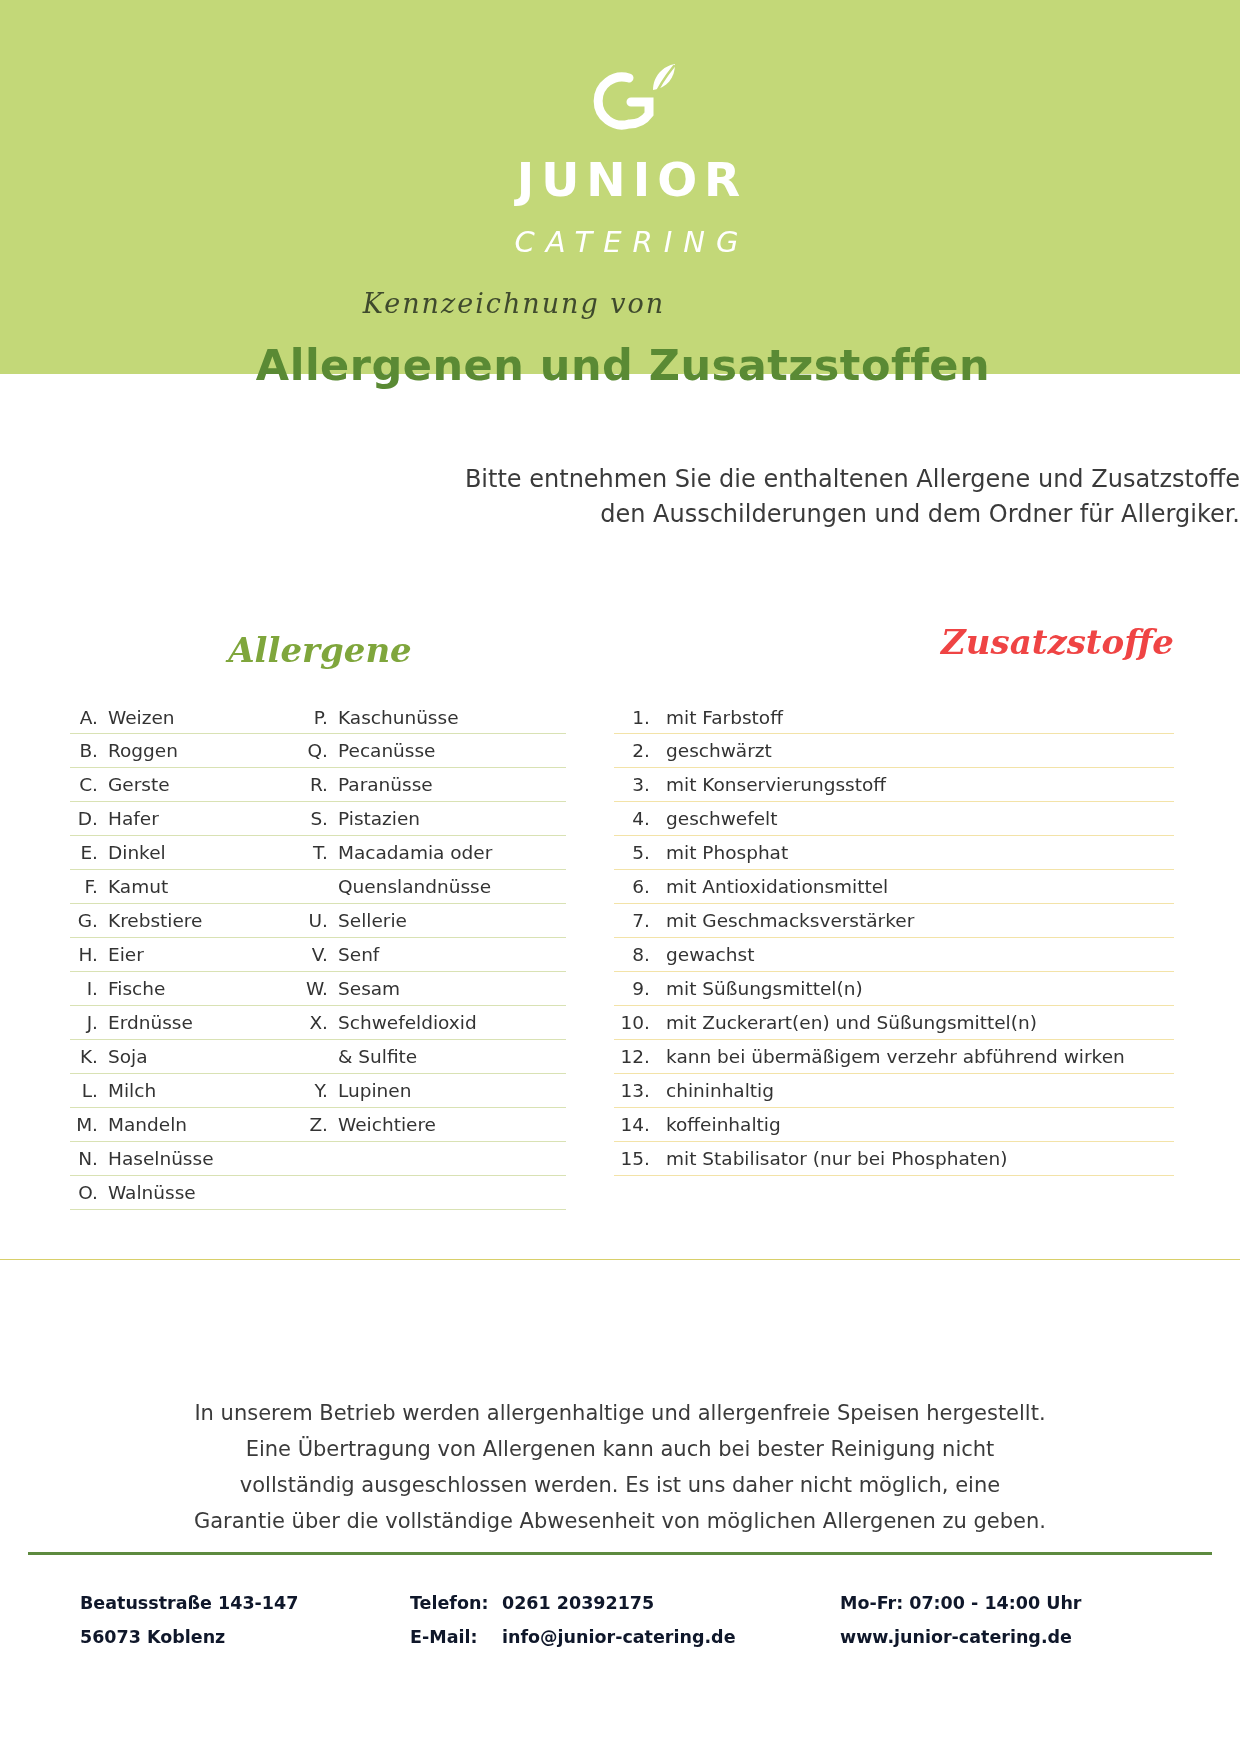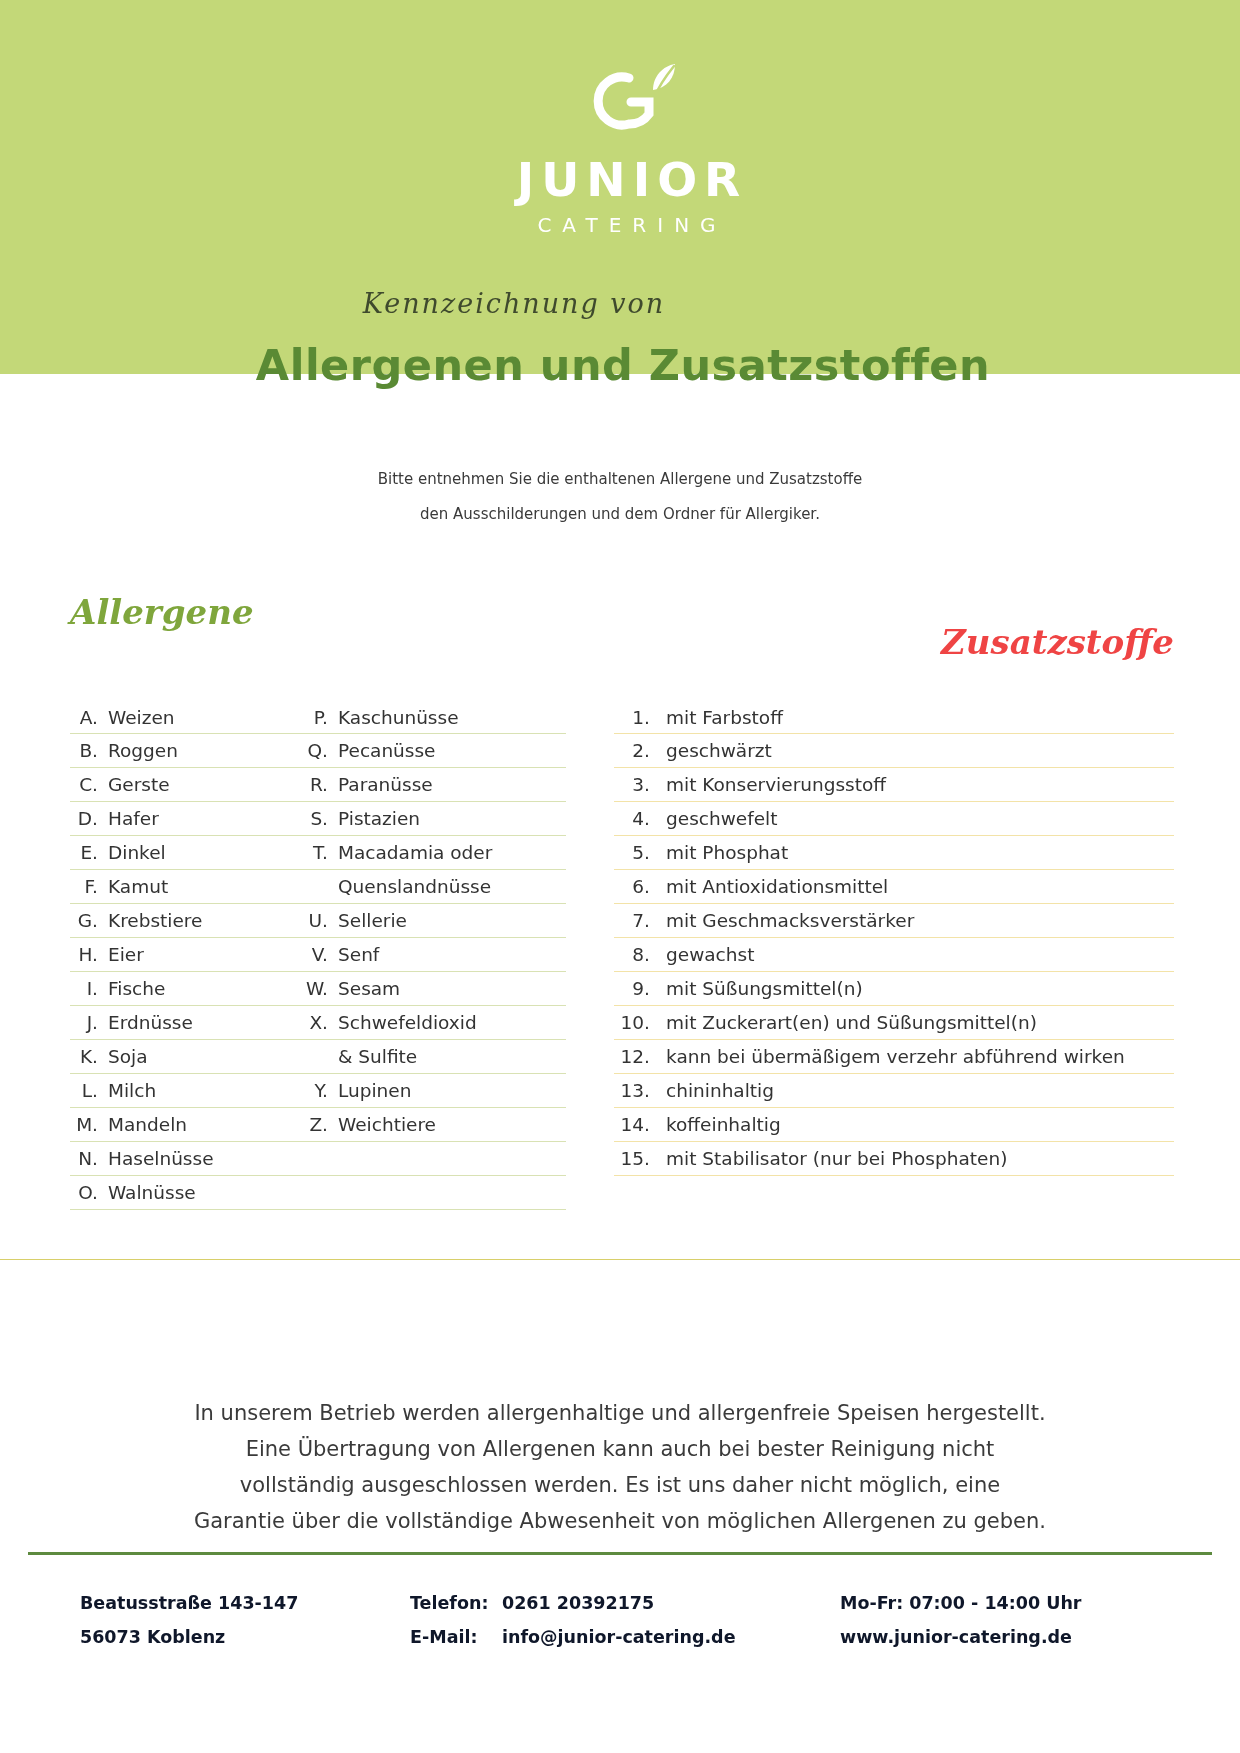--- a/index.html
+++ b/index.html
@@ -36,25 +36,26 @@
   }
   .logo-word {
     margin-top: 10px;
     color: #ffffff;
     font-size: 47px;
     font-weight: bold;
     letter-spacing: 7px;
     line-height: 1;
   }
   .logo-sub {
-    margin-top: 12px;
+    margin-top: 25px;
     color: #ffffff;
-    font-size: 20px;
+    font-size: 29px;
     letter-spacing: 11px;
     line-height: 1;
+    font-style: italic;
   }
 
   .kennzeichnung {
     position: absolute;
     top: 288px; left: 0; width: 1028px;
     text-align: center;
     color: #3f4a2d;
     font-size: 27px;
     font-family: "DejaVu Serif", serif;
     font-style: italic;
@@ -68,37 +69,37 @@
     font-size: 43px;
     font-weight: bold;
     letter-spacing: 0.5px;
     padding-left: 6px;
   }
 
   
   .intro {
     position: absolute;
     top: 462px; left: 0; width: 1240px;
-    text-align: center;
+    text-align: right;
     color: #3a3a3a;
-    font-size: 15px;
+    font-size: 24px;
     line-height: 35px;
   }
 
   
   .col-head {
     position: absolute;
     font-family: "DejaVu Serif", serif;
     font-style: italic;
     font-size: 34px;
     font-weight: bold;
   }
   .col-head.allergene {
-    top: 592px; left: 70px; width: 500px;
-    text-align: left;
+    top: 630px; left: 70px; width: 500px;
+    text-align: center;
     color: #7fa63c;
   }
   .col-head.zusatz {
     top: 622px; left: 614px; width: 560px;
     text-align: right;
     color: #ef4444;
   }
 
   
   .list-block { position: absolute; }

